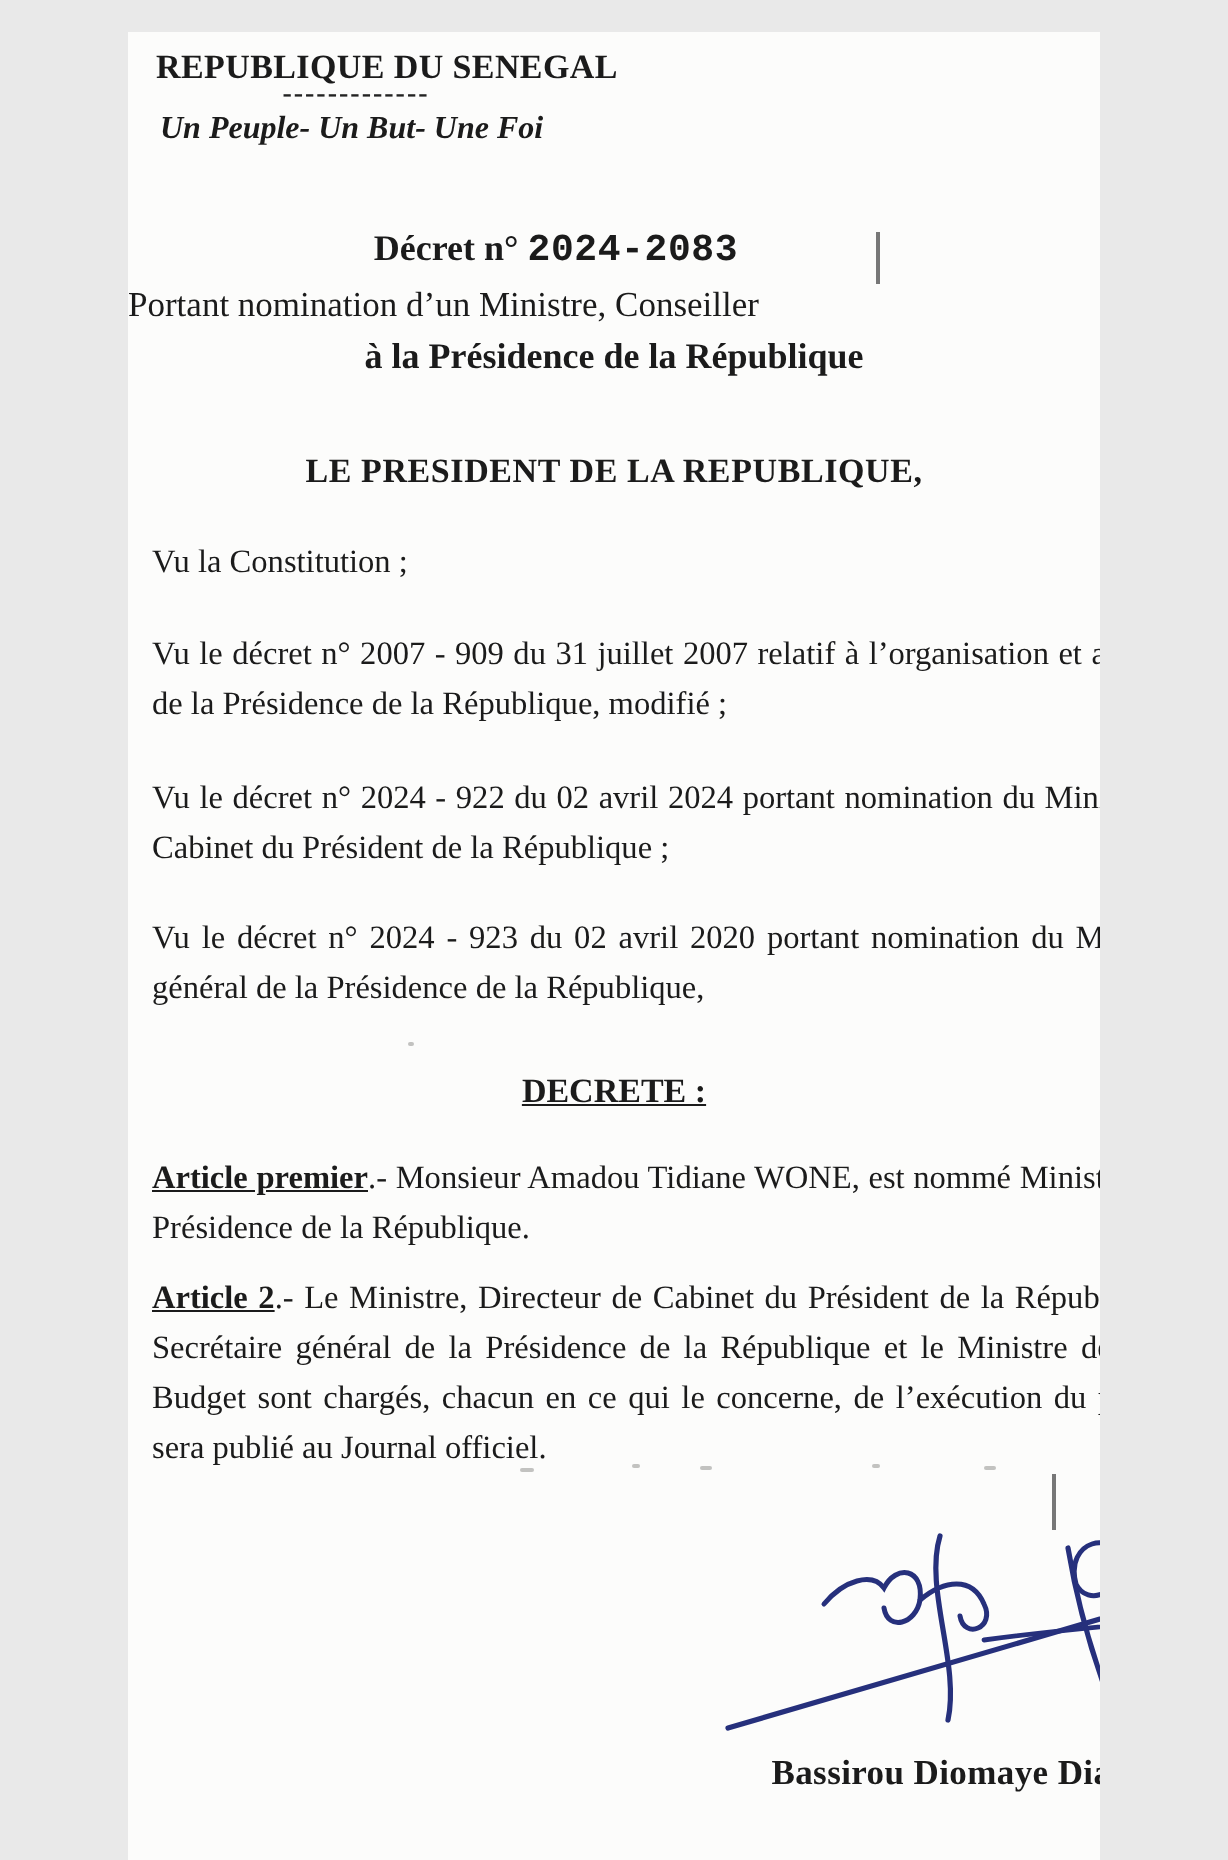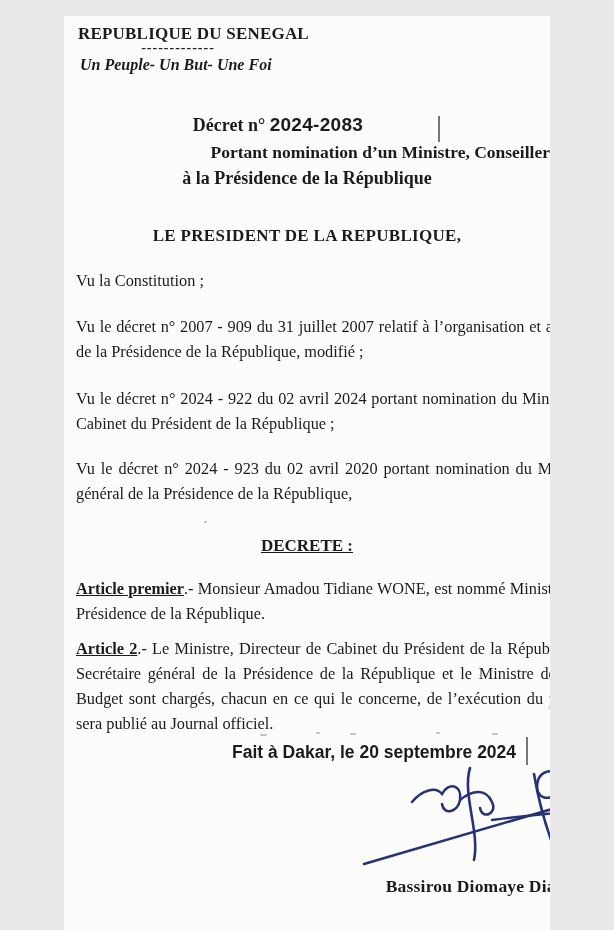--- a/index.html
+++ b/index.html
@@ -12,22 +12,22 @@
     color:#1b1b1b;
     overflow:hidden;
   }
   .abs{position:absolute;}
   
   .hdr-country{top:8px;left:14px;font-size:17px;font-weight:bold;letter-spacing:.2px;}
   .hdr-dashes{top:24px;left:14px;width:200px;text-align:center;font-weight:bold;font-size:14px;letter-spacing:1px;color:#222;}
   .hdr-motto{top:40px;left:16px;font-size:16px;font-style:italic;font-weight:bold;}
   
   .title-line1{top:98px;left:0;right:0;text-align:center;font-size:18px;font-weight:bold;padding-right:58px;}
-  .title-num{font-family:Liberation Sans, sans-serif;font-size:19px;font-weight:bold;letter-spacing:.3px;}
-  .title-line2{top:126px;left:0;right:0;text-align:right;font-size:17.5px;font-weight:bold;}
+  .title-num{font-family:Liberation Mono, monospace;font-size:19px;font-weight:bold;letter-spacing:.3px;}
+  .title-line2{top:126px;left:0;right:0;text-align:left;font-size:17.5px;font-weight:normal;}
   .title-line3{top:152px;left:0;right:0;text-align:center;font-size:18px;font-weight:bold;}
   .cursor-bar{width:2px;background:#777;}
   .cursor-title{top:100px;left:374px;height:26px;}
   .cursor-date{top:721px;left:462px;height:28px;}
   
   .authority{top:210px;left:0;right:0;text-align:center;font-size:17px;font-weight:bold;letter-spacing:.3px;}
   
   .para{left:12px;width:592px;font-size:16.3px;line-height:25px;text-align:justify;}
   .visa-0{top:252px;}
   .visa-1{top:298px;}
@@ -78,21 +78,20 @@
 
   <div class="abs para article-1">
     <span class="art-lead">Article premier</span><span>.- Monsieur Amadou Tidiane WONE, est nommé Ministre, Conseiller à la Présidence de la République.</span>
   </div>
 
   <div class="abs decrete"><span>DECRETE :</span></div>
   <div class="abs para article-2">
     <span class="art-lead">Article 2</span><span>.- Le Ministre, Directeur de Cabinet du Président de la République, le Ministre, Secrétaire général de la Présidence de la République et le Ministre des Finances et du Budget sont chargés, chacun en ce qui le concerne, de l’exécution du présent décret qui sera publié au Journal officiel.</span>
   </div>
 
-  <div class="abs dateline">Fait à Dakar, le 20 septembre 2024</div>
   <div class="abs cursor-bar cursor-date"></div>
 
   <div class="abs sig-wrap">
     <svg width="312" height="116" viewBox="0 0 312 116" fill="none" xmlns="http://www.w3.org/2000/svg">
       <path class="sig-path" d="M12,102 L234,37" stroke-width="2.6" stroke-linecap="round" stroke="#26307c"></path>
       <path class="sig-path" d="M140,58 C200,50 262,46 296,44 M296,44 L305,43" stroke-width="2.4" stroke-linecap="round" stroke="#26307c"></path>
       <path class="sig-path" d="M118,6 C110,32 128,70 122,98" stroke-width="2.6" stroke-linecap="round" stroke="#26307c"></path>
       <path class="sig-path" d="M182,12 C188,48 200,84 213,113" stroke-width="2.6" stroke-linecap="round" stroke="#26307c"></path>
       <path class="sig-path" d="M60,40 C70,28 84,24 90,32 C96,20 110,22 108,38 C106,50 92,54 90,42" stroke-width="2.5" stroke-linecap="round" stroke="#26307c"></path>
       <path class="sig-path" d="M108,38 C120,28 134,26 140,40 C146,52 130,58 128,46" stroke-width="2.5" stroke-linecap="round" stroke="#26307c"></path>

